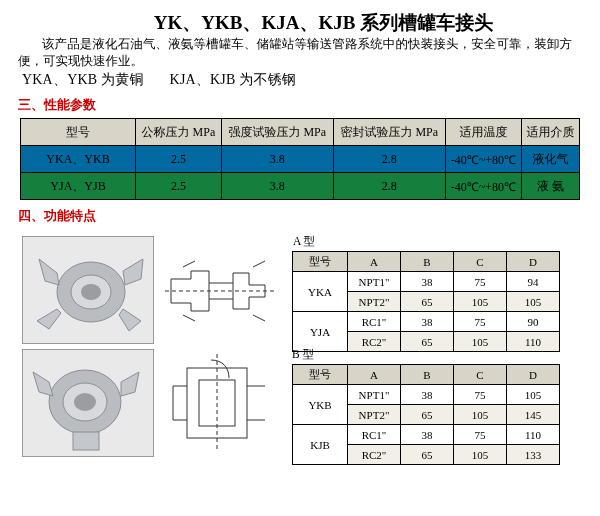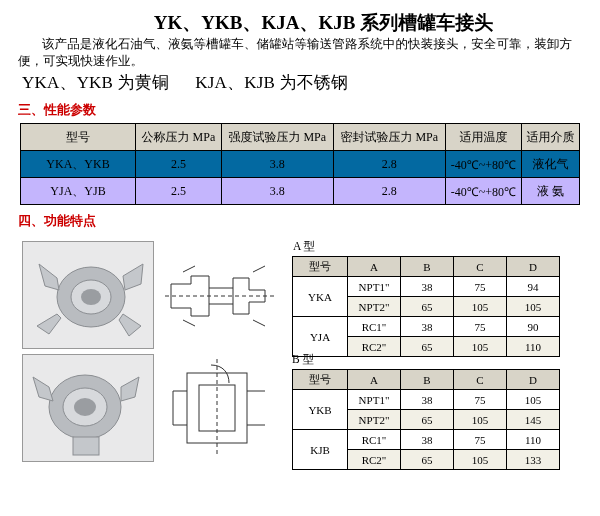--- a/index.html
+++ b/index.html
@@ -38,21 +38,21 @@
   .body-text {
     font-size: 12.5px;
     line-height: 17px;
     margin: 0 28px 0 18px;
     text-align: justify;
   }
   .indent {
     text-indent: 24px;
   }
   .mat-line {
-    font-size: 17px;
+    font-size: 14px;
     margin: 1px 0 0 22px;
     letter-spacing: 0.2px;
   }
   .mat-line span.gap {
     display: inline-block;
     width: 26px;
   }
 
   
   table.perf {
@@ -68,21 +68,21 @@
     padding: 0 2px;
     font-weight: normal;
   }
   table.perf thead th {
     background: #d8d4c8;
   }
   table.perf tbody tr.r1 td {
     background: #0369a1;
   }
   table.perf tbody tr.r2 td {
-    background: #c4b5fd;
+    background: #15803d;
   }
   table.perf td.first, table.perf th.first {
     width: 110px;
   }
 
   
   .dims {
     position: relative;
     margin-top: 6px;
   }

